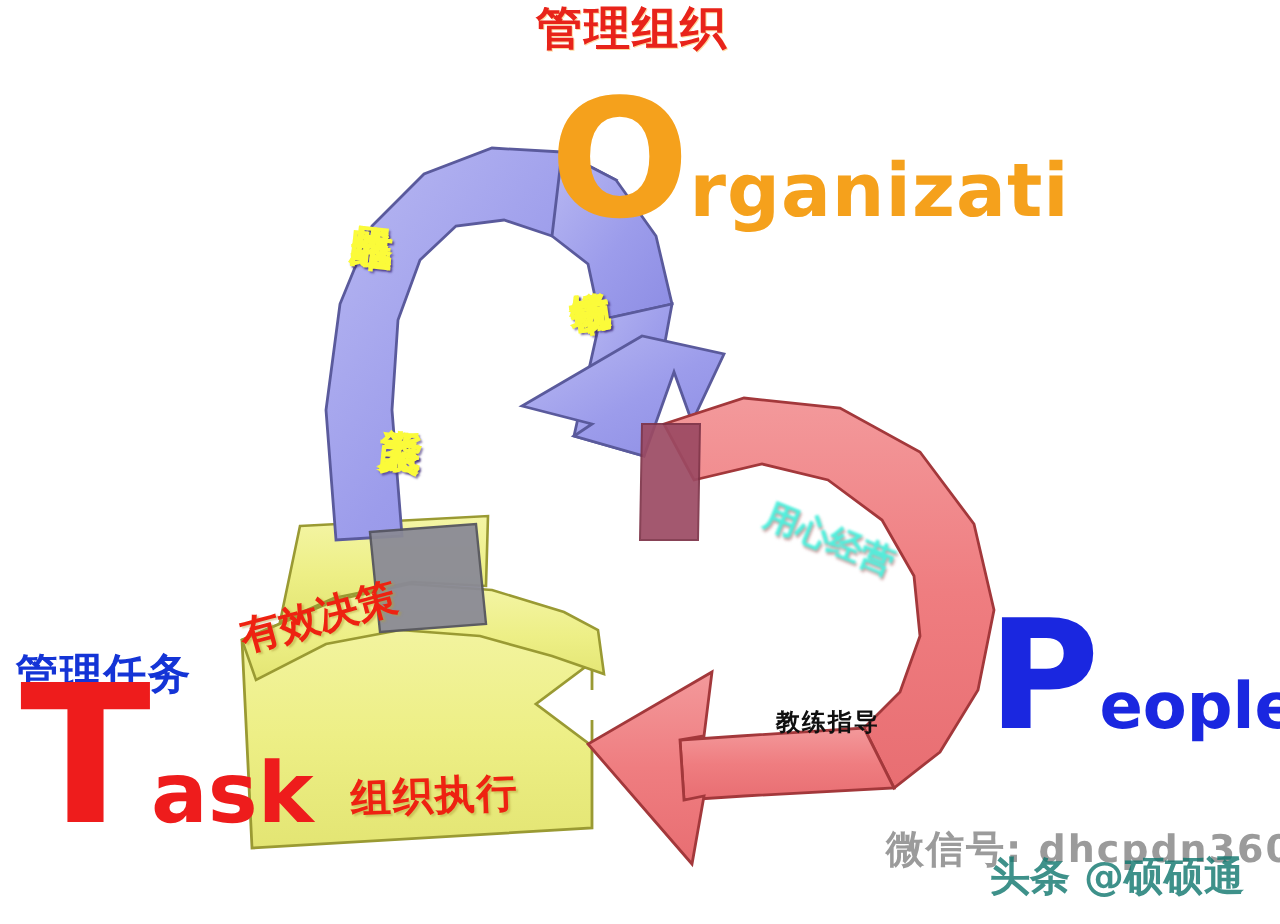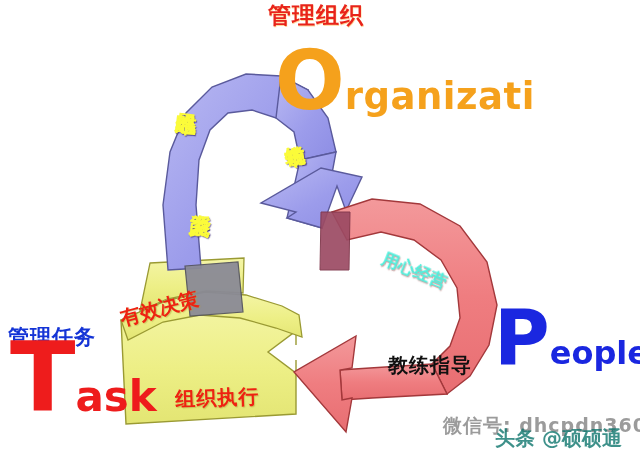--- a/index.html
+++ b/index.html
@@ -70,21 +70,21 @@
     transform:rotate(-8deg);transform-origin:left top;
     text-shadow:1px 1px 1px rgba(60,40,120,.55);
   }
   .l-heart{
     left:386px;top:250px;font-size:17px;color:#4ff0dd;
     transform:rotate(22deg);transform-origin:left top;
     text-shadow:1px 1px 1px rgba(140,40,40,.45);
     filter:blur(0.5px);
   }
   .l-coach{
-    left:388px;top:355px;font-size:20px;color:#101010;
+    left:388px;top:355px;font-size:12px;color:#101010;
     letter-spacing:1px;
   }
   .l-decision{
     left:118px;top:309px;font-size:20px;color:#ee2211;
     transform:rotate(-15deg);transform-origin:left top;
     text-shadow:1px 1px 1px rgba(180,160,60,.5);
   }
   .l-execute{
     left:175px;top:389px;font-size:20px;color:#ee2211;
     letter-spacing:1px;

